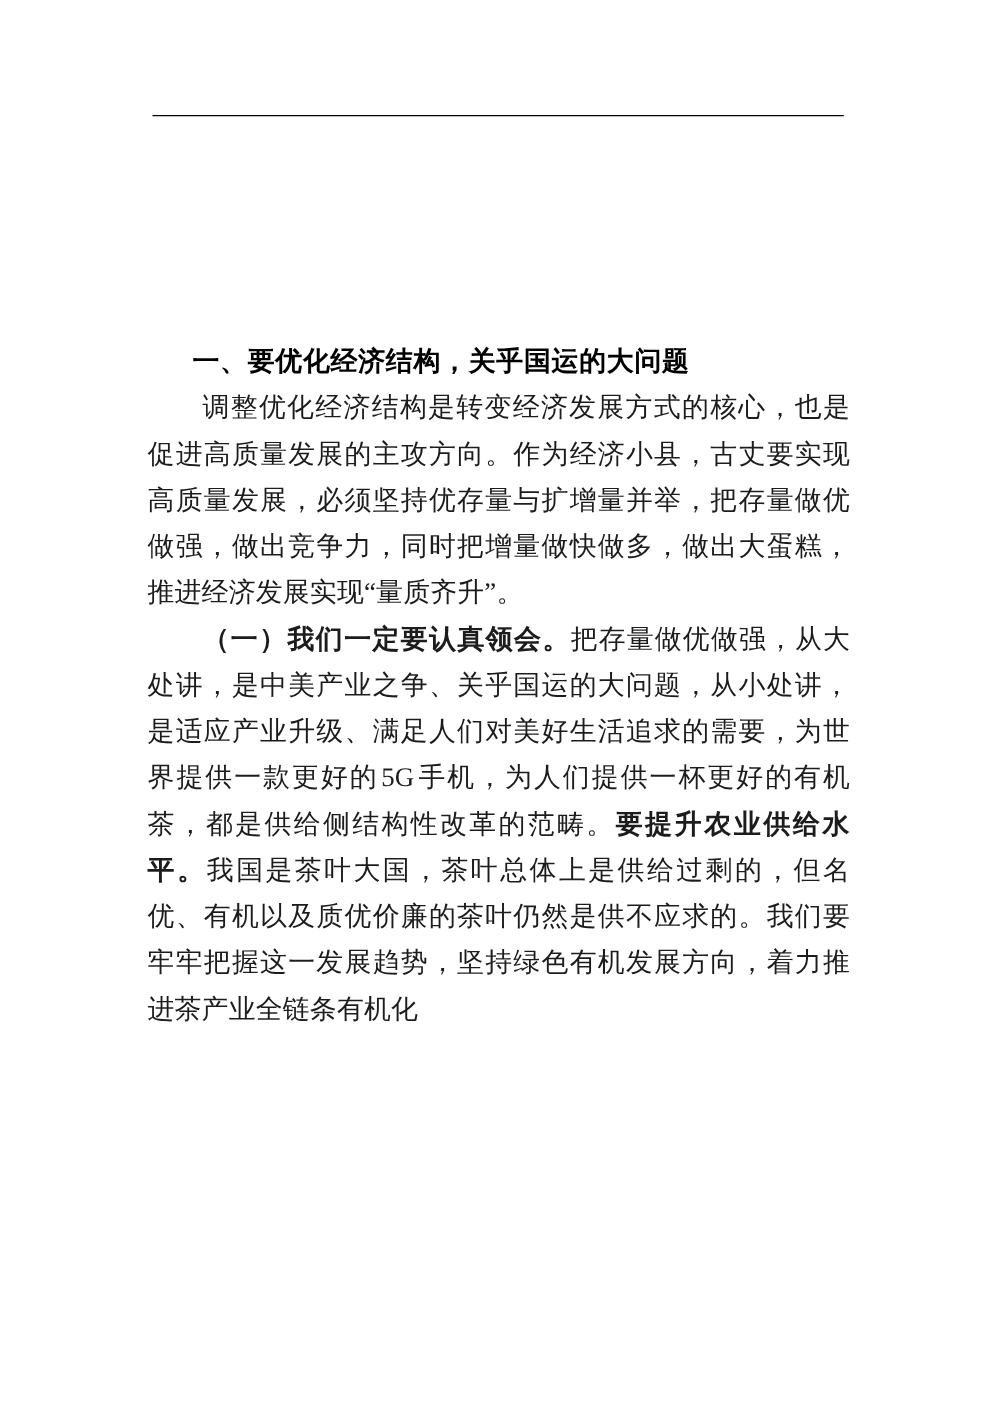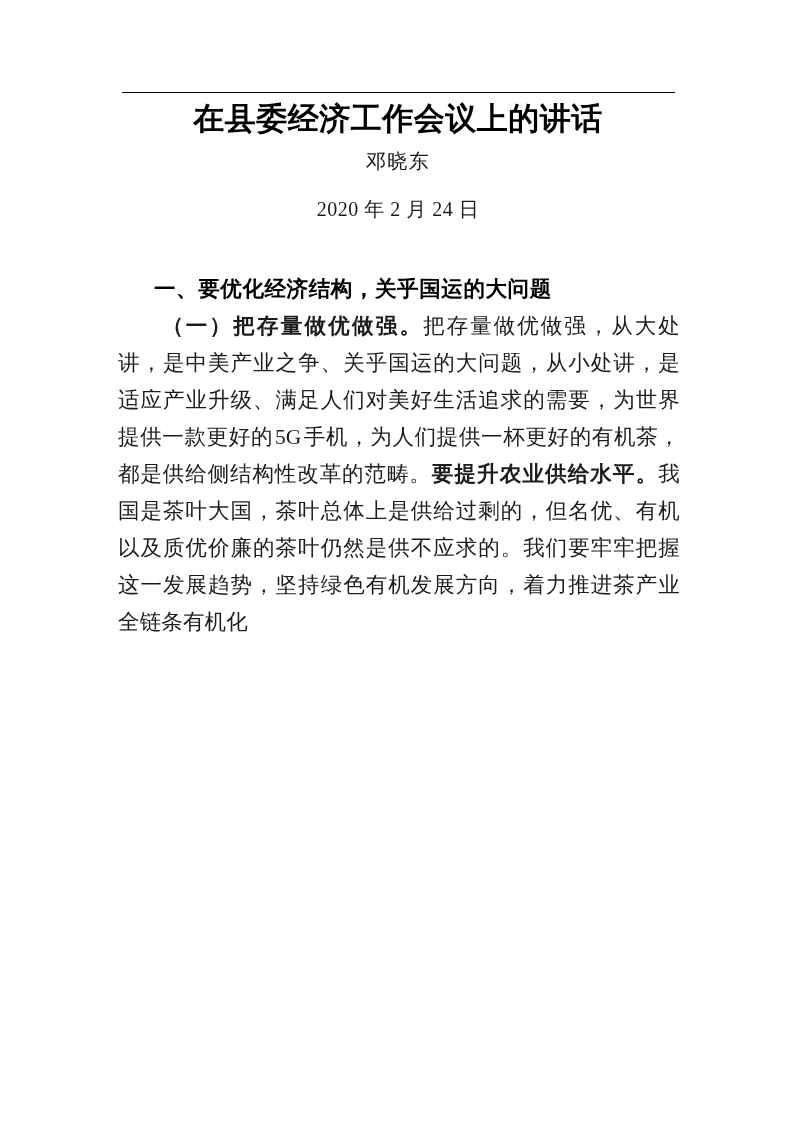--- a/index.html
+++ b/index.html
@@ -115,33 +115,29 @@
 
   .spacer-sm { height: 1px; }
 </style>
 </head>
 <body>
 
 <div class="page">
 
   <div class="header-rule"></div>
 
-  <div class="title-block">
-    <h1 class="doc-title">在县委经济工作会议上的讲话</h1>
-    <div class="doc-author">邓晓东</div>
-    <div class="doc-date">2020 年 2 月 24 日</div>
-  </div>
 
   <div class="body-block">
 
     <p class="para salutation"></p>
 
 
     <div class="spacer-sm"></div>
 
     <p class="section-heading">一、要优化经济结构，关乎国运的大问题</p>
 
+    <p class="para indent">调整优化经济结构是转变经济发展方式的核心，也是促进高质量发展的主攻方向。作为经济小县，古丈要实现高质量发展，必须坚持优存量与扩增量并举，把存量做优做强，做出竞争力，同时把增量做快做多，做出大蛋糕，推进经济发展实现“量质齐升”。</p>
 
-    <p class="para indent"><span class="lead">（一）把存量做优做强。</span><span>把存量做优做强，从大处讲，是中美产业之争、关乎国运的大问题，从小处讲，是适应产业升级、满足人们对美好生活追求的需要，为世界提供一款更好的</span><span class="latin">5G</span><span>手机，为人们提供一杯更好的有机茶，都是供给侧结构性改革的范畴。</span><span class="lead">要提升农业供给水平。</span><span>我国是茶叶大国，茶叶总体上是供给过剩的，但名优、有机以及质优价廉的茶叶仍然是供不应求的。我们要牢牢把握这一发展趋势，坚持绿色有机发展方向，着力推进茶产业全链条有机化</span></p>
+    <p class="para indent"><span class="lead">（一）我们一定要认真领会。</span><span>把存量做优做强，从大处讲，是中美产业之争、关乎国运的大问题，从小处讲，是适应产业升级、满足人们对美好生活追求的需要，为世界提供一款更好的</span><span class="latin">5G</span><span>手机，为人们提供一杯更好的有机茶，都是供给侧结构性改革的范畴。</span><span class="lead">要提升农业供给水平。</span><span>我国是茶叶大国，茶叶总体上是供给过剩的，但名优、有机以及质优价廉的茶叶仍然是供不应求的。我们要牢牢把握这一发展趋势，坚持绿色有机发展方向，着力推进茶产业全链条有机化</span></p>
 
   </div>
 
 </div>
 
 </body></html>

